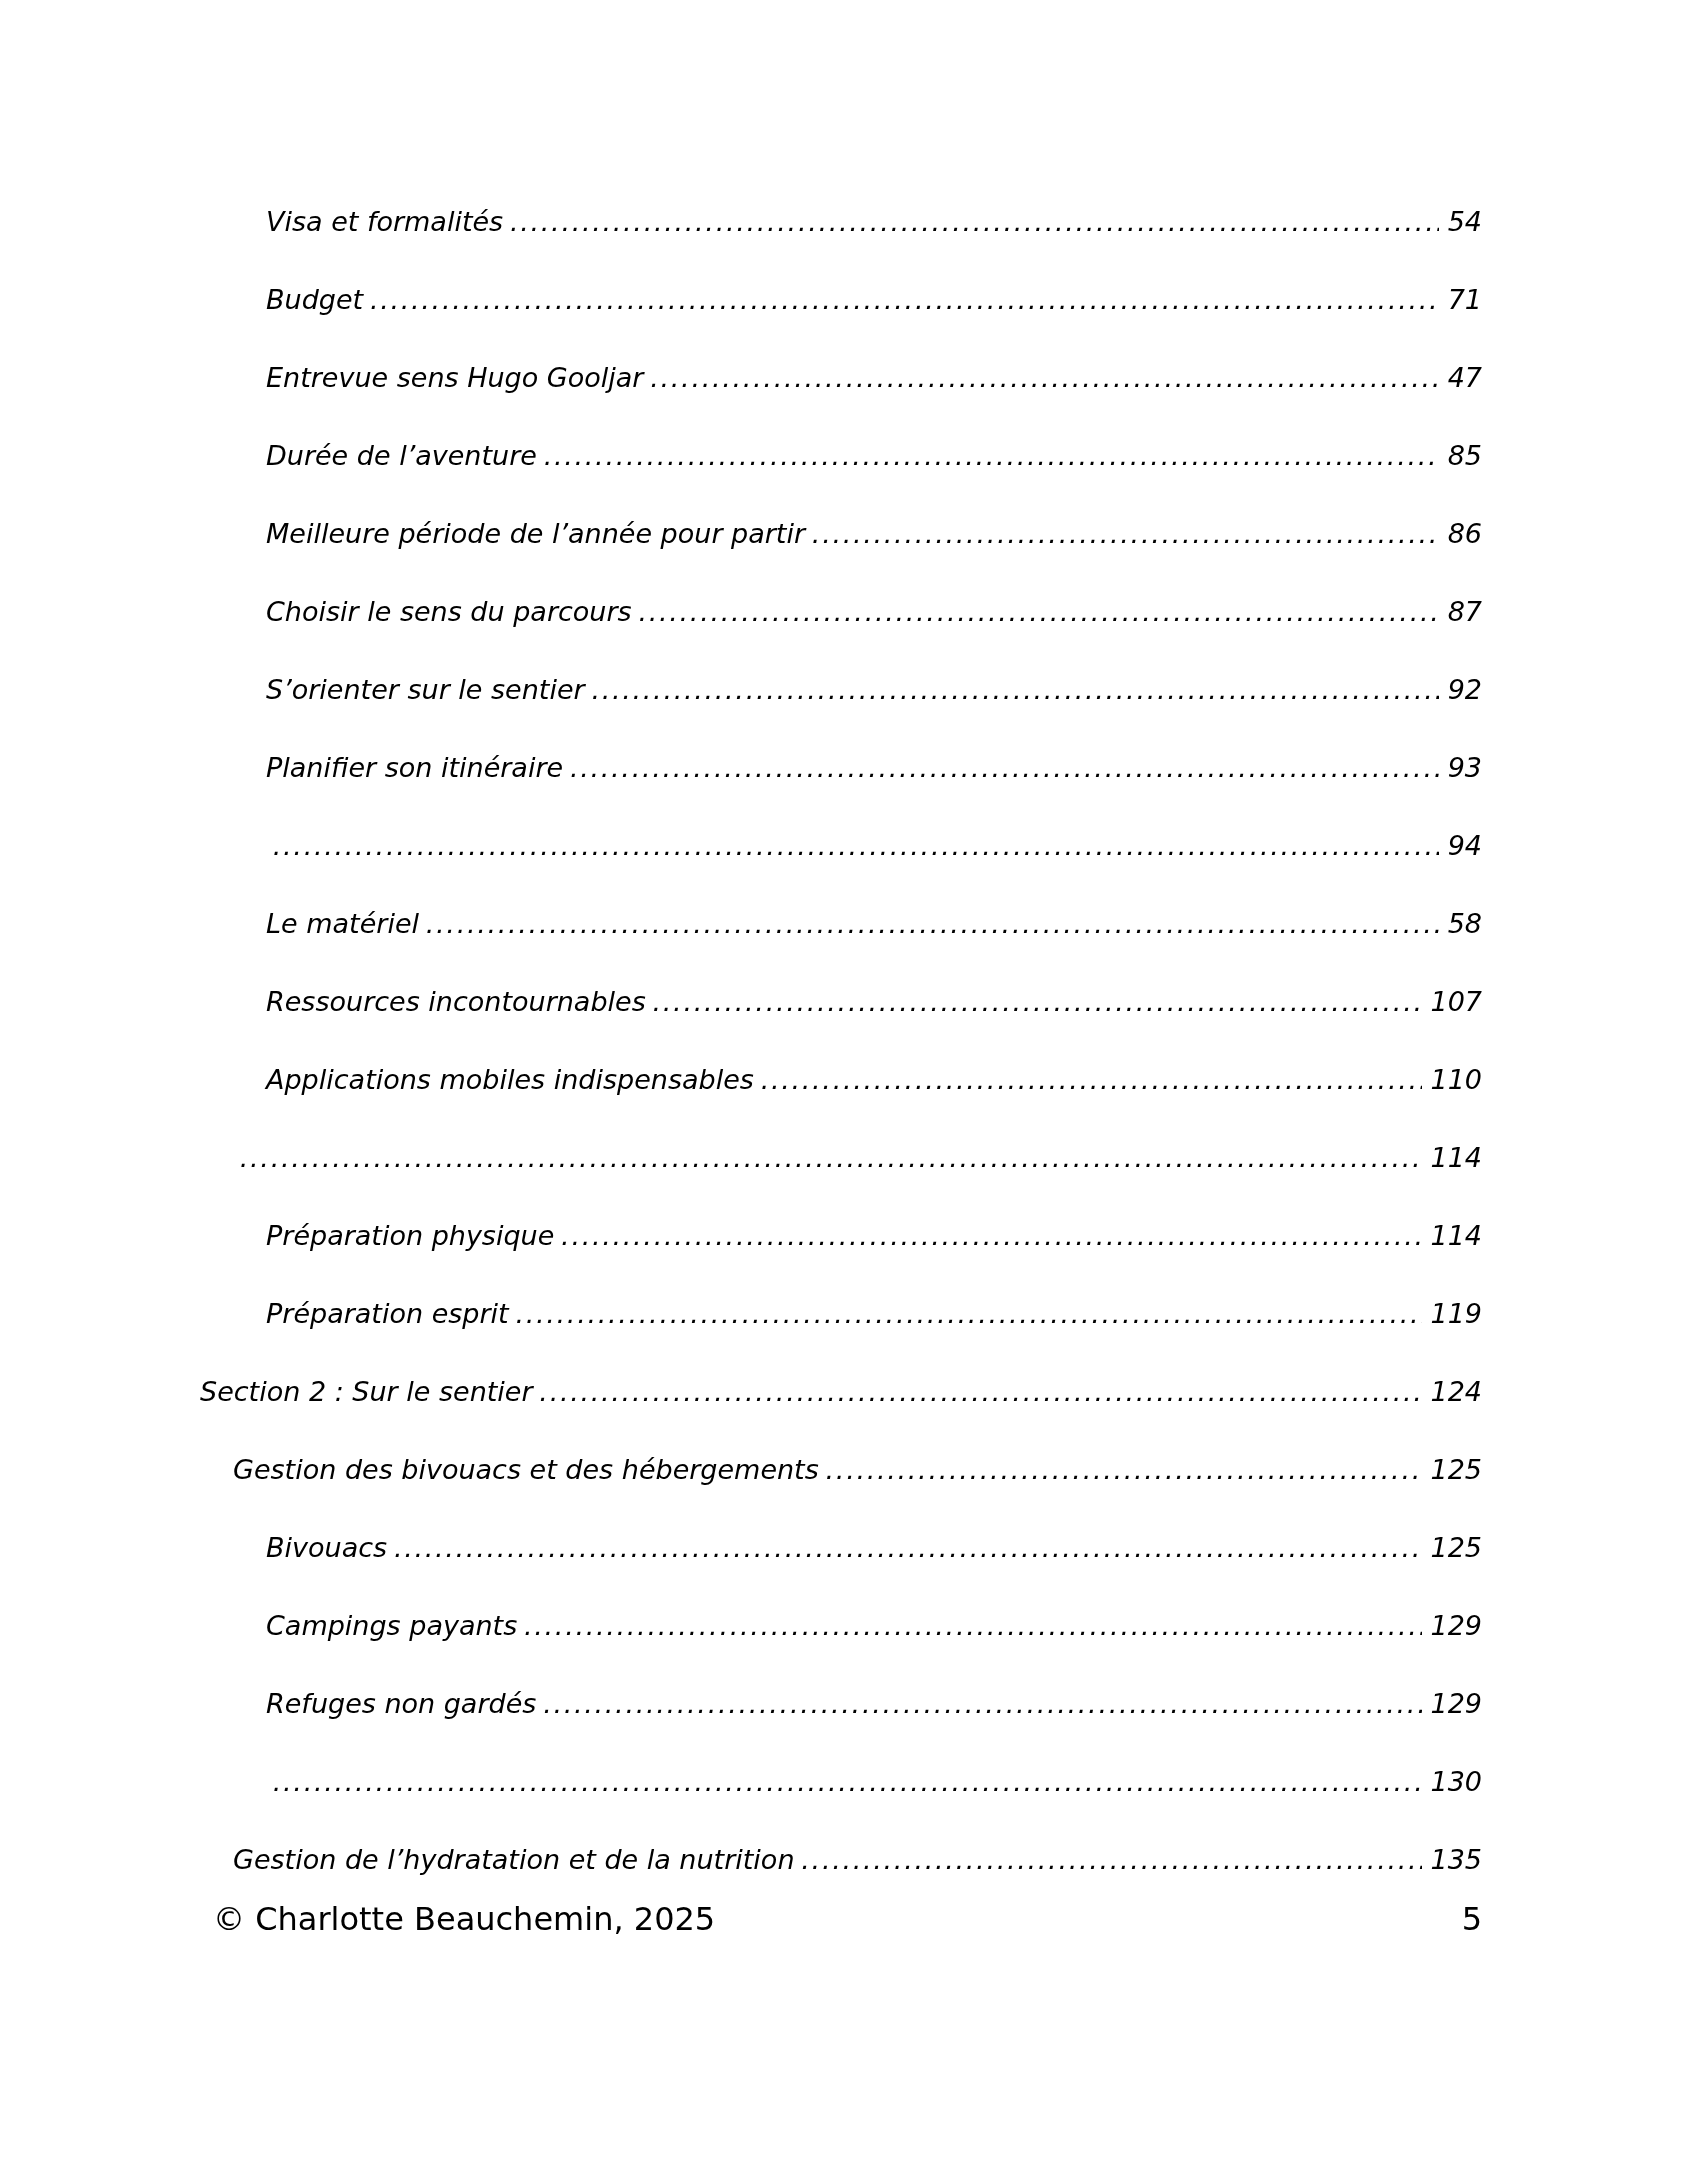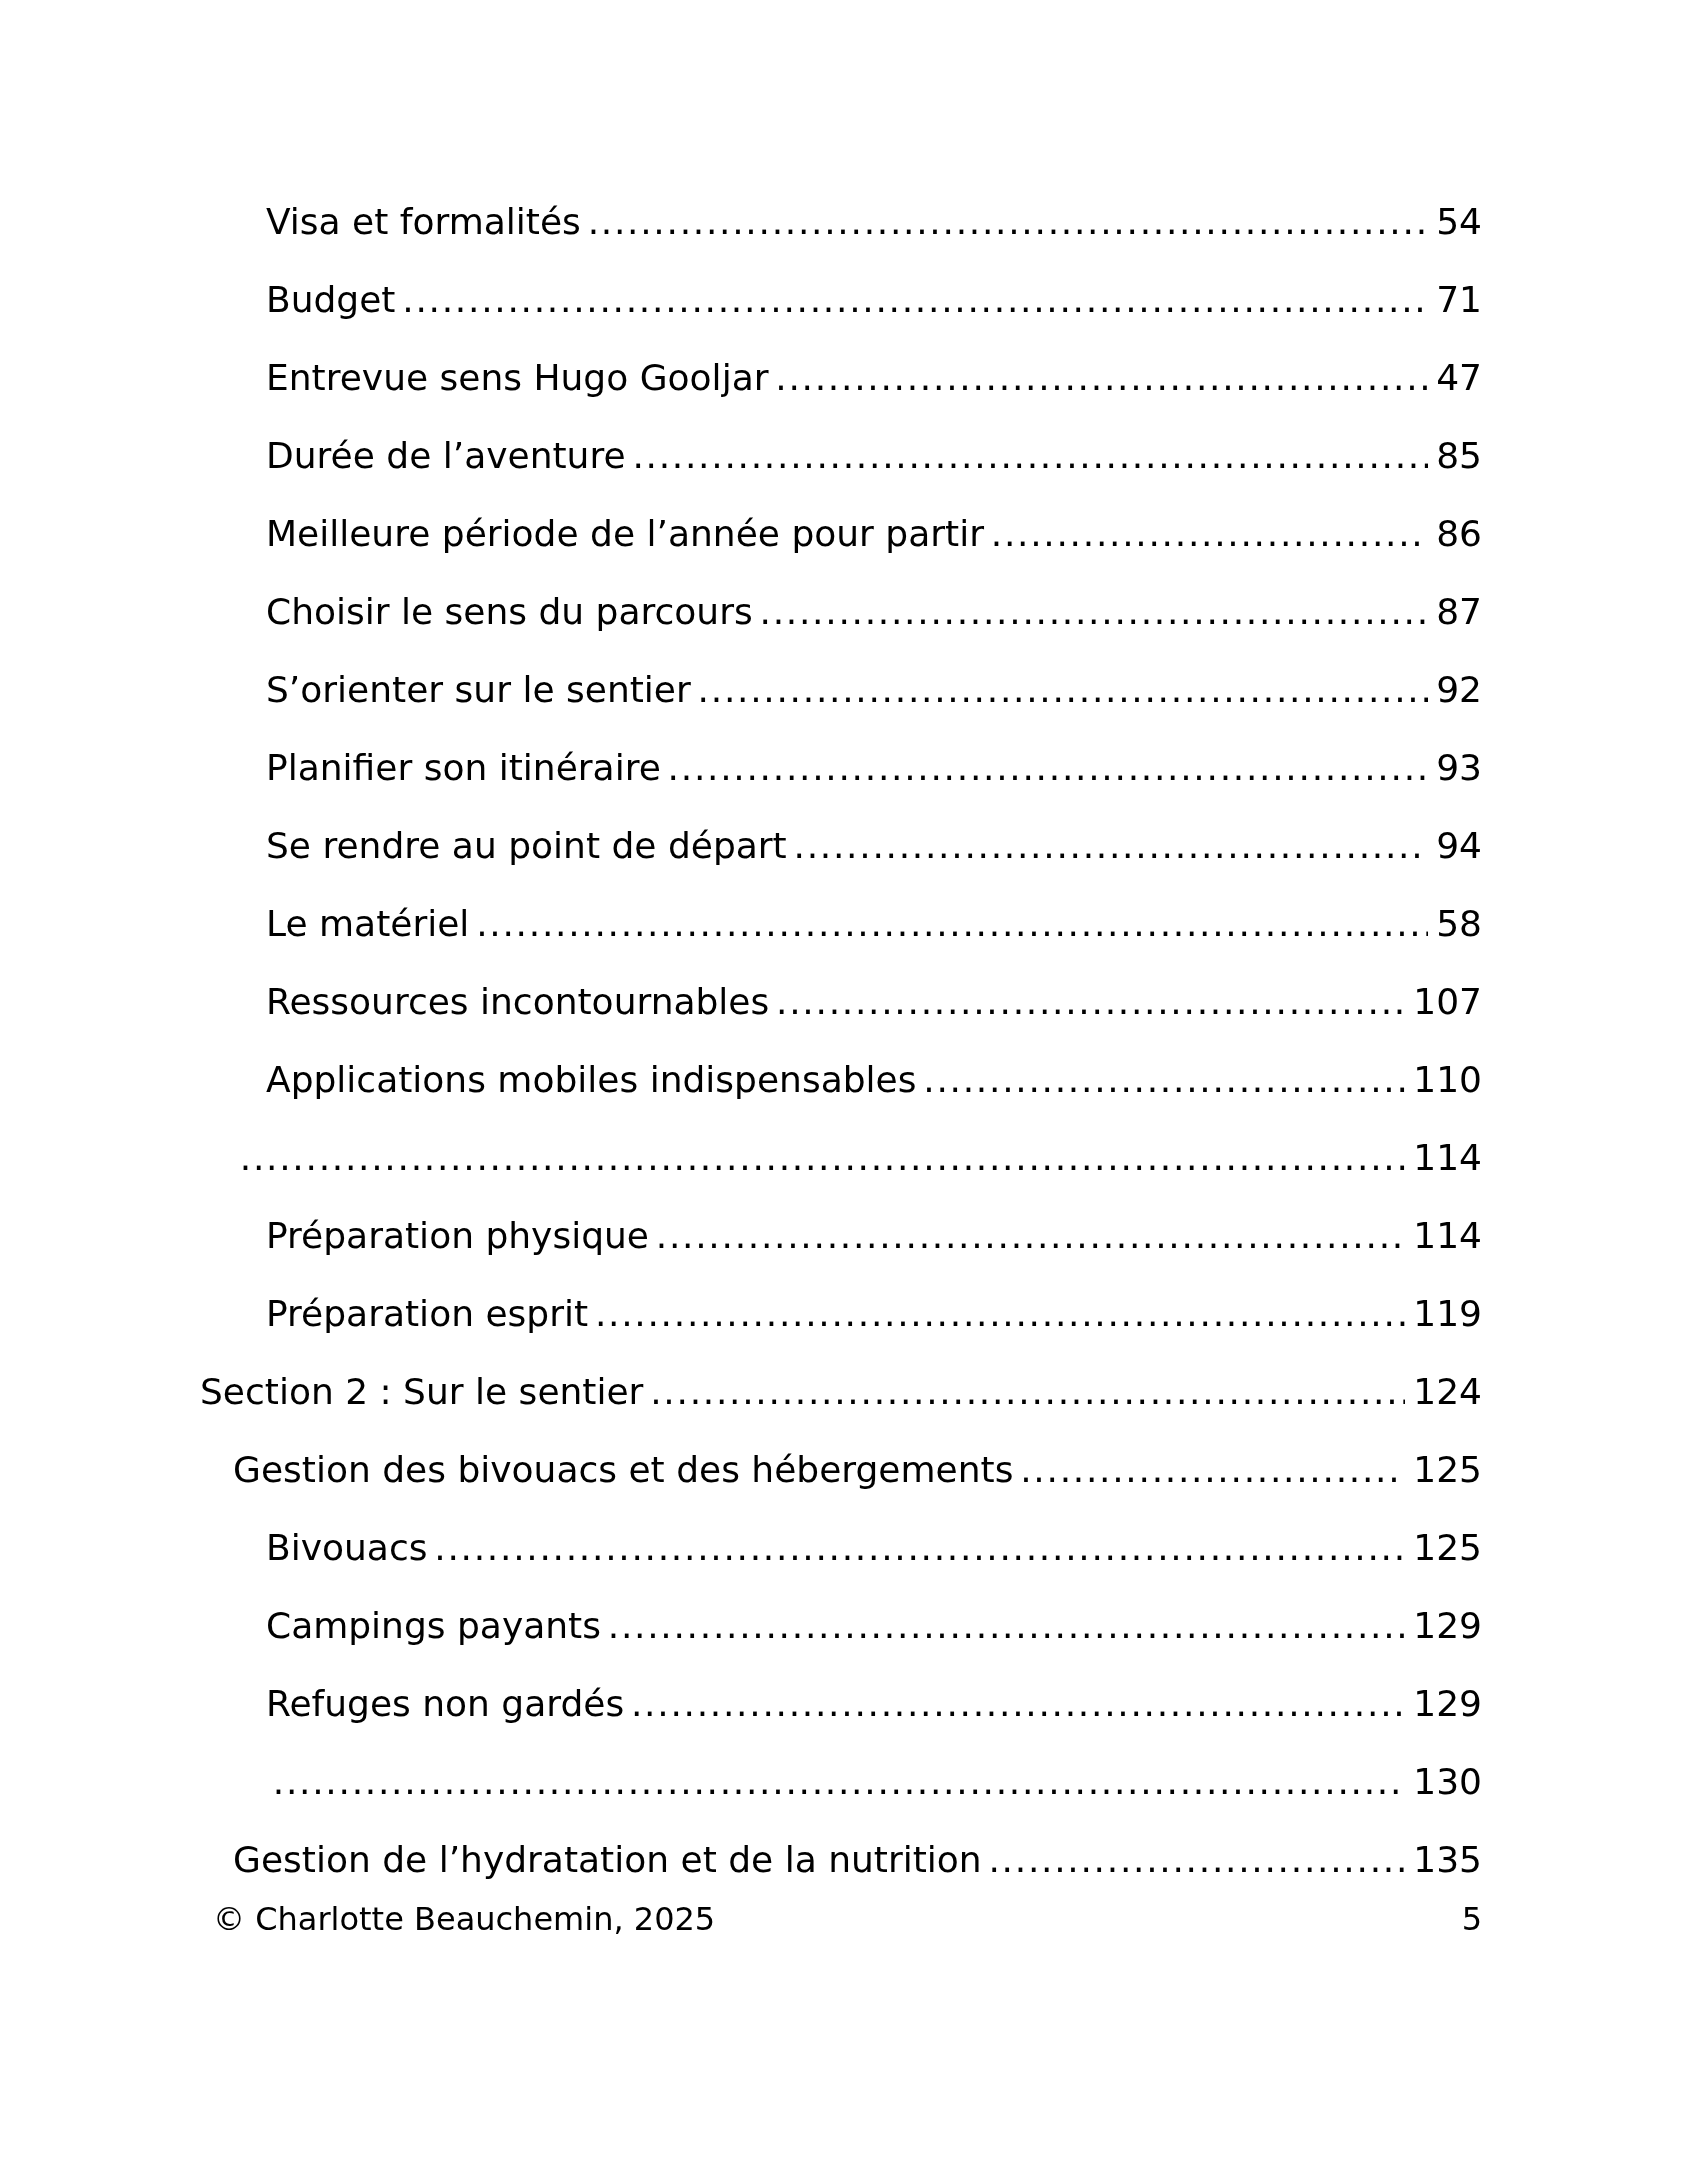--- a/index.html
+++ b/index.html
@@ -26,23 +26,24 @@
     position: absolute;
     left: 200px;
     top: 183px;
     width: 1282px;
   }
   .toc-row {
     display: flex;
     align-items: center;
     height: 78px;
     line-height: 78px;
-    font-size: 36px;
+    font-size: 27px;
     white-space: nowrap;
     cursor: default;
+    font-style: italic;
   }
   .toc-row.lvl2 { padding-left: 33px; }
   .toc-row.lvl3 { padding-left: 66px; }
   .toc-title {
     flex: 0 0 auto;
   }
   .toc-leader {
     flex: 1 1 auto;
     min-width: 0;
     overflow: hidden;
@@ -115,21 +116,20 @@
       <span class="toc-page">92</span>
     </div>
 
     <div class="toc-row lvl3">
       <span class="toc-title">Planifier son itinéraire</span>
       <span class="toc-leader">................................................................................................................................................................................................................................................</span>
       <span class="toc-page">93</span>
     </div>
 
     <div class="toc-row lvl3">
-      <span class="toc-title">Se rendre au point de départ</span>
       <span class="toc-leader">................................................................................................................................................................................................................................................</span>
       <span class="toc-page">94</span>
     </div>
 
     <div class="toc-row lvl3">
       <span class="toc-title">Le matériel</span>
       <span class="toc-leader">................................................................................................................................................................................................................................................</span>
       <span class="toc-page">58</span>
     </div>
 

